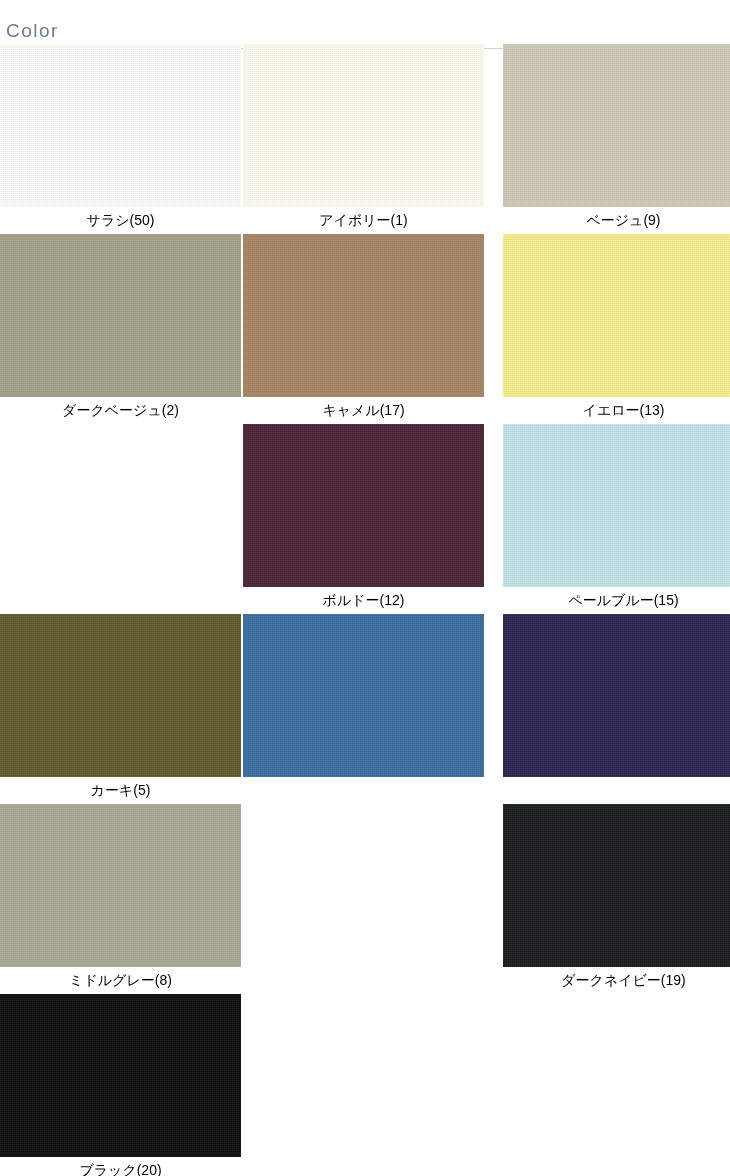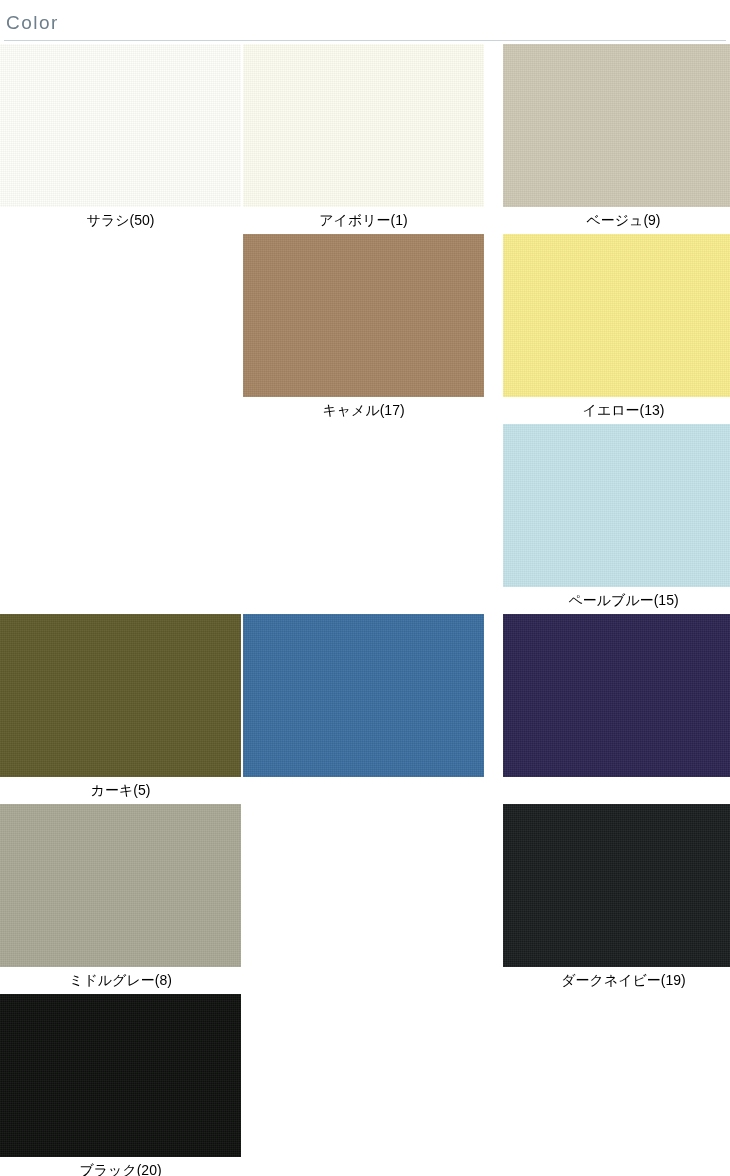--- a/index.html
+++ b/index.html
@@ -13,21 +13,21 @@
     height: 1176px;
     font-family: "Liberation Sans", "DejaVu Sans", sans-serif;
     color: #000000;
     overflow: hidden;
     position: relative;
   }
 
   
   #color-header {
     position: absolute;
-    top: 8px;
+    top: 16px;
     left: 0;
     width: 730px;
     height: 36px;
     box-sizing: border-box;
   }
   #color-header .title {
     position: absolute;
     left: 6px;
     top: 2px;
     font-size: 19px;
@@ -119,30 +119,38 @@
       <div class="swatch-cell col1">
         <div class="swatch-chip" style="background-color: rgb(252, 252, 240);"></div>
         <div class="swatch-label">アイボリー(1)</div>
       </div>
       <div class="swatch-cell col2">
         <div class="swatch-chip" style="background-color: rgb(205, 200, 180);"></div>
         <div class="swatch-label">ベージュ(9)</div>
       </div>
     </div>
     <div class="swatch-row">
+      <div class="swatch-cell col0">
+        <div class="swatch-chip" style="background-color: rgb(163, 160, 136);"></div>
+        <div class="swatch-label">ダークベージュ(2)</div>
+      </div>
       <div class="swatch-cell col1">
         <div class="swatch-chip" style="background-color: rgb(165, 132, 99);"></div>
         <div class="swatch-label">キャメル(17)</div>
       </div>
       <div class="swatch-cell col2">
         <div class="swatch-chip" style="background-color: rgb(248, 236, 140);"></div>
         <div class="swatch-label">イエロー(13)</div>
       </div>
     </div>
     <div class="swatch-row">
+      <div class="swatch-cell col1">
+        <div class="swatch-chip" style="background-color: rgb(74, 36, 56);"></div>
+        <div class="swatch-label">ボルドー(12)</div>
+      </div>
       <div class="swatch-cell col2">
         <div class="swatch-chip" style="background-color: rgb(195, 226, 232);"></div>
         <div class="swatch-label">ペールブルー(15)</div>
       </div>
     </div>
     <div class="swatch-row">
       <div class="swatch-cell col0">
         <div class="swatch-chip" style="background-color: rgb(95, 90, 42);"></div>
         <div class="swatch-label">カーキ(5)</div>
       </div>

